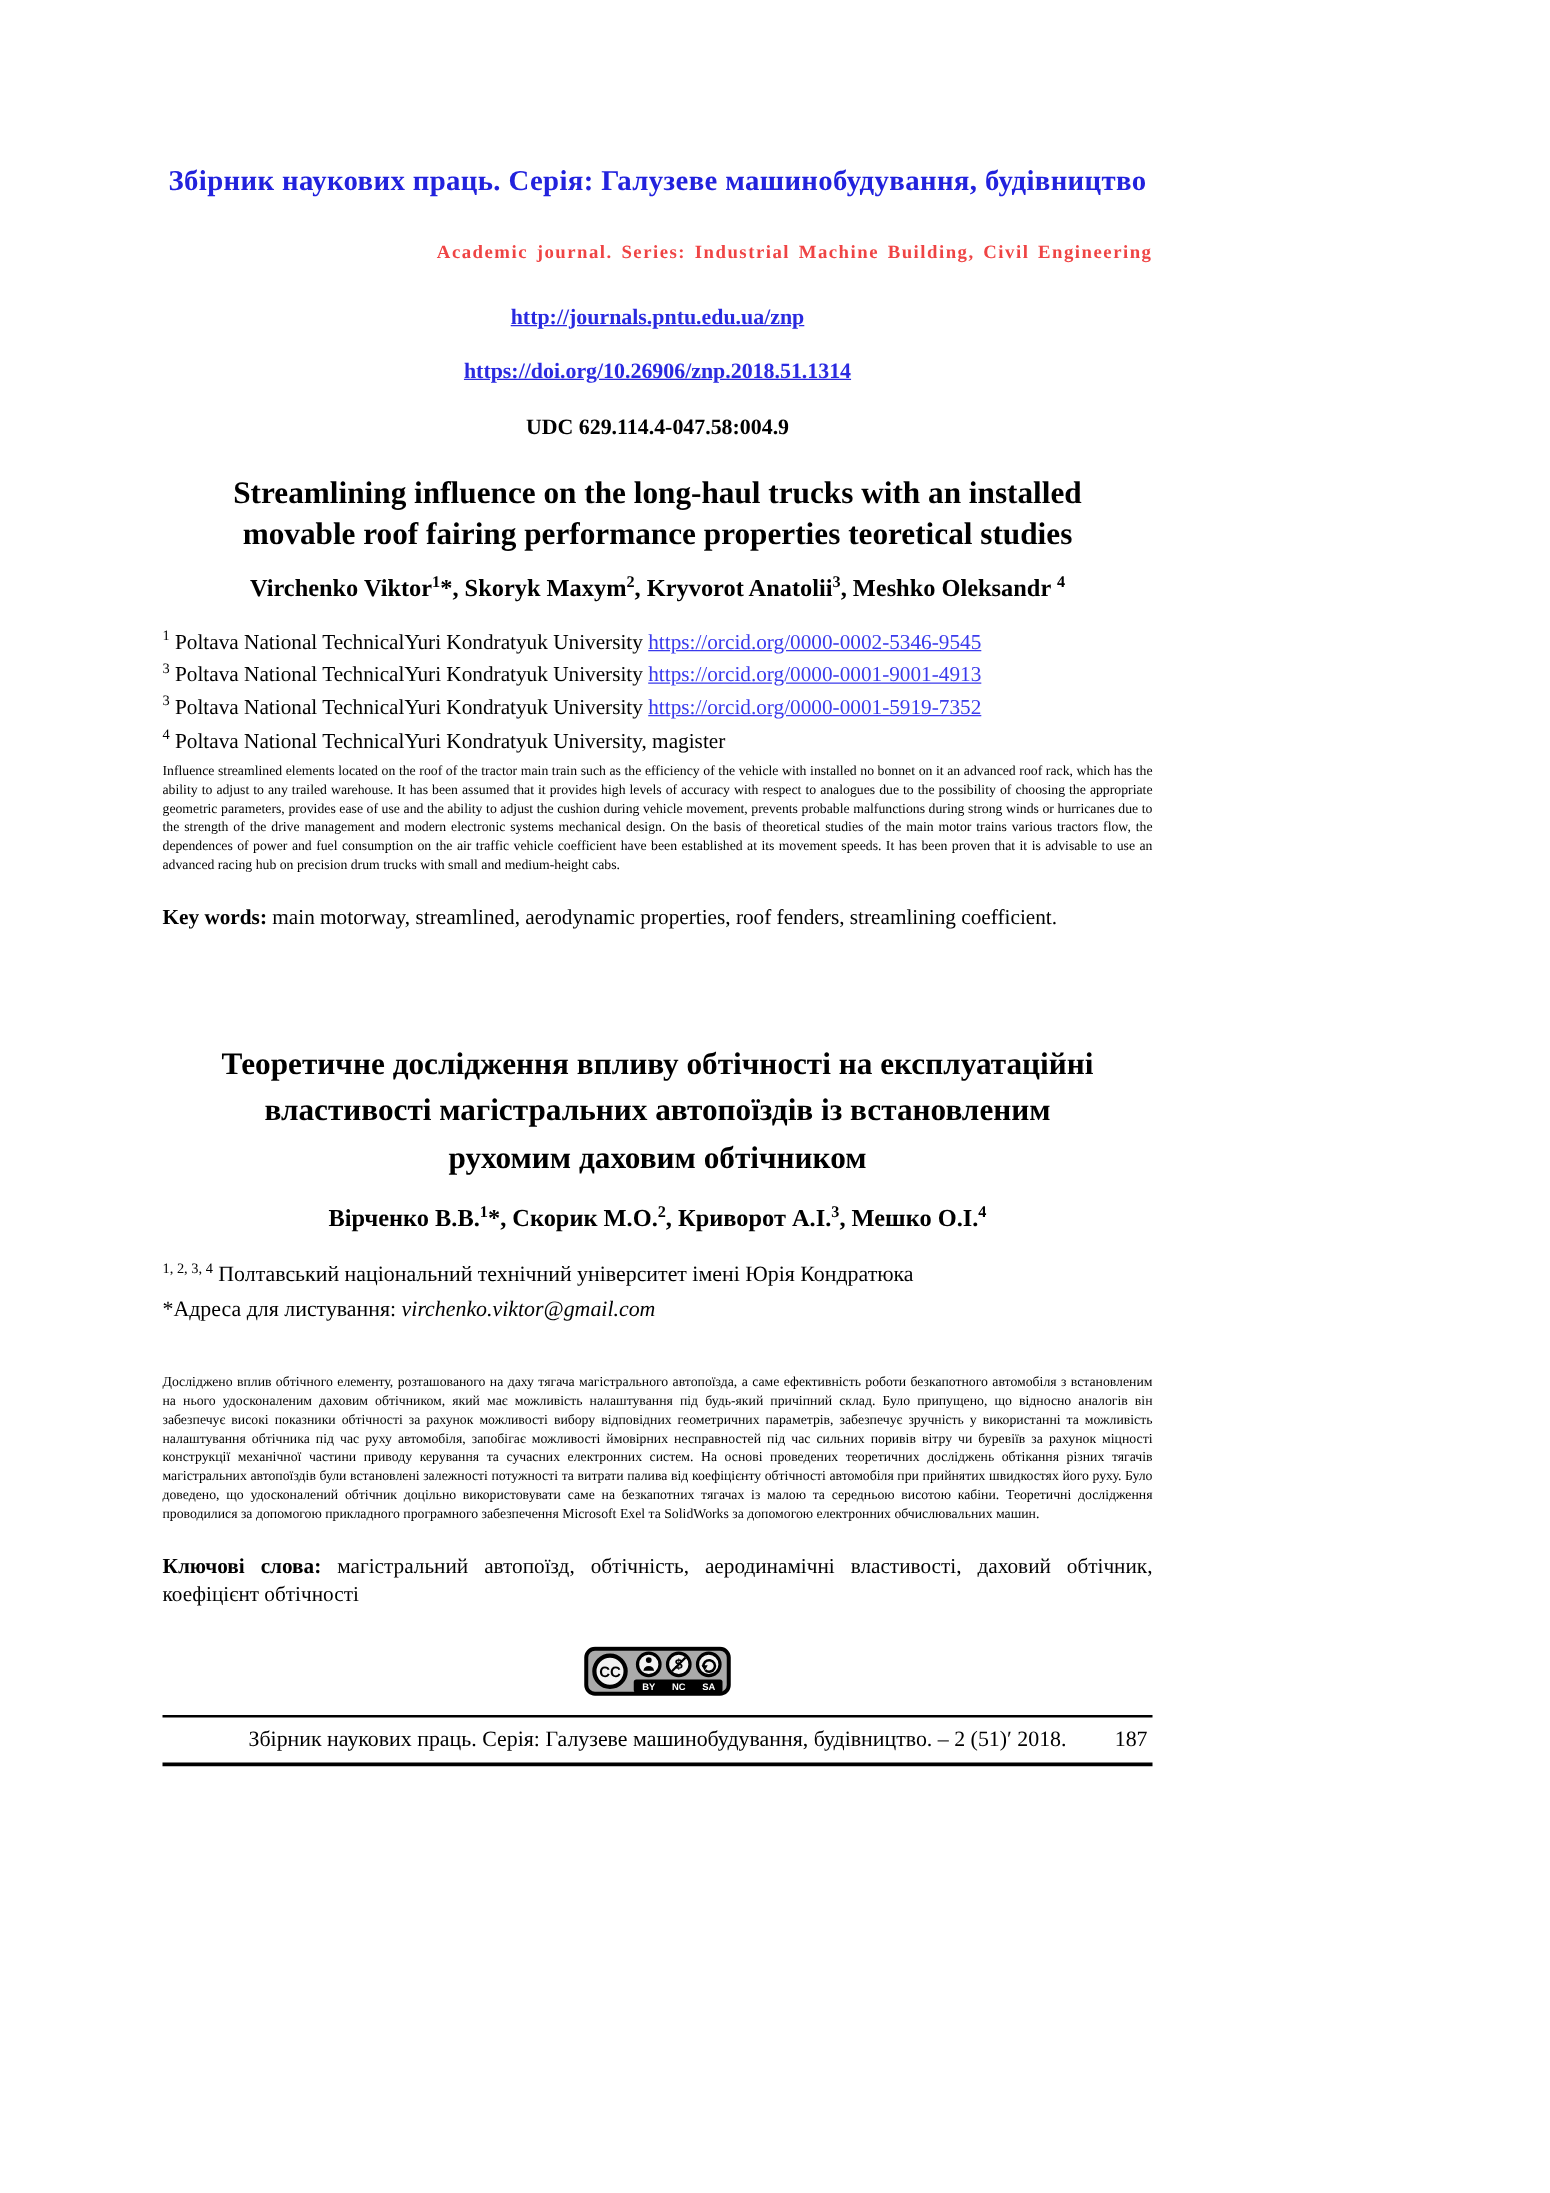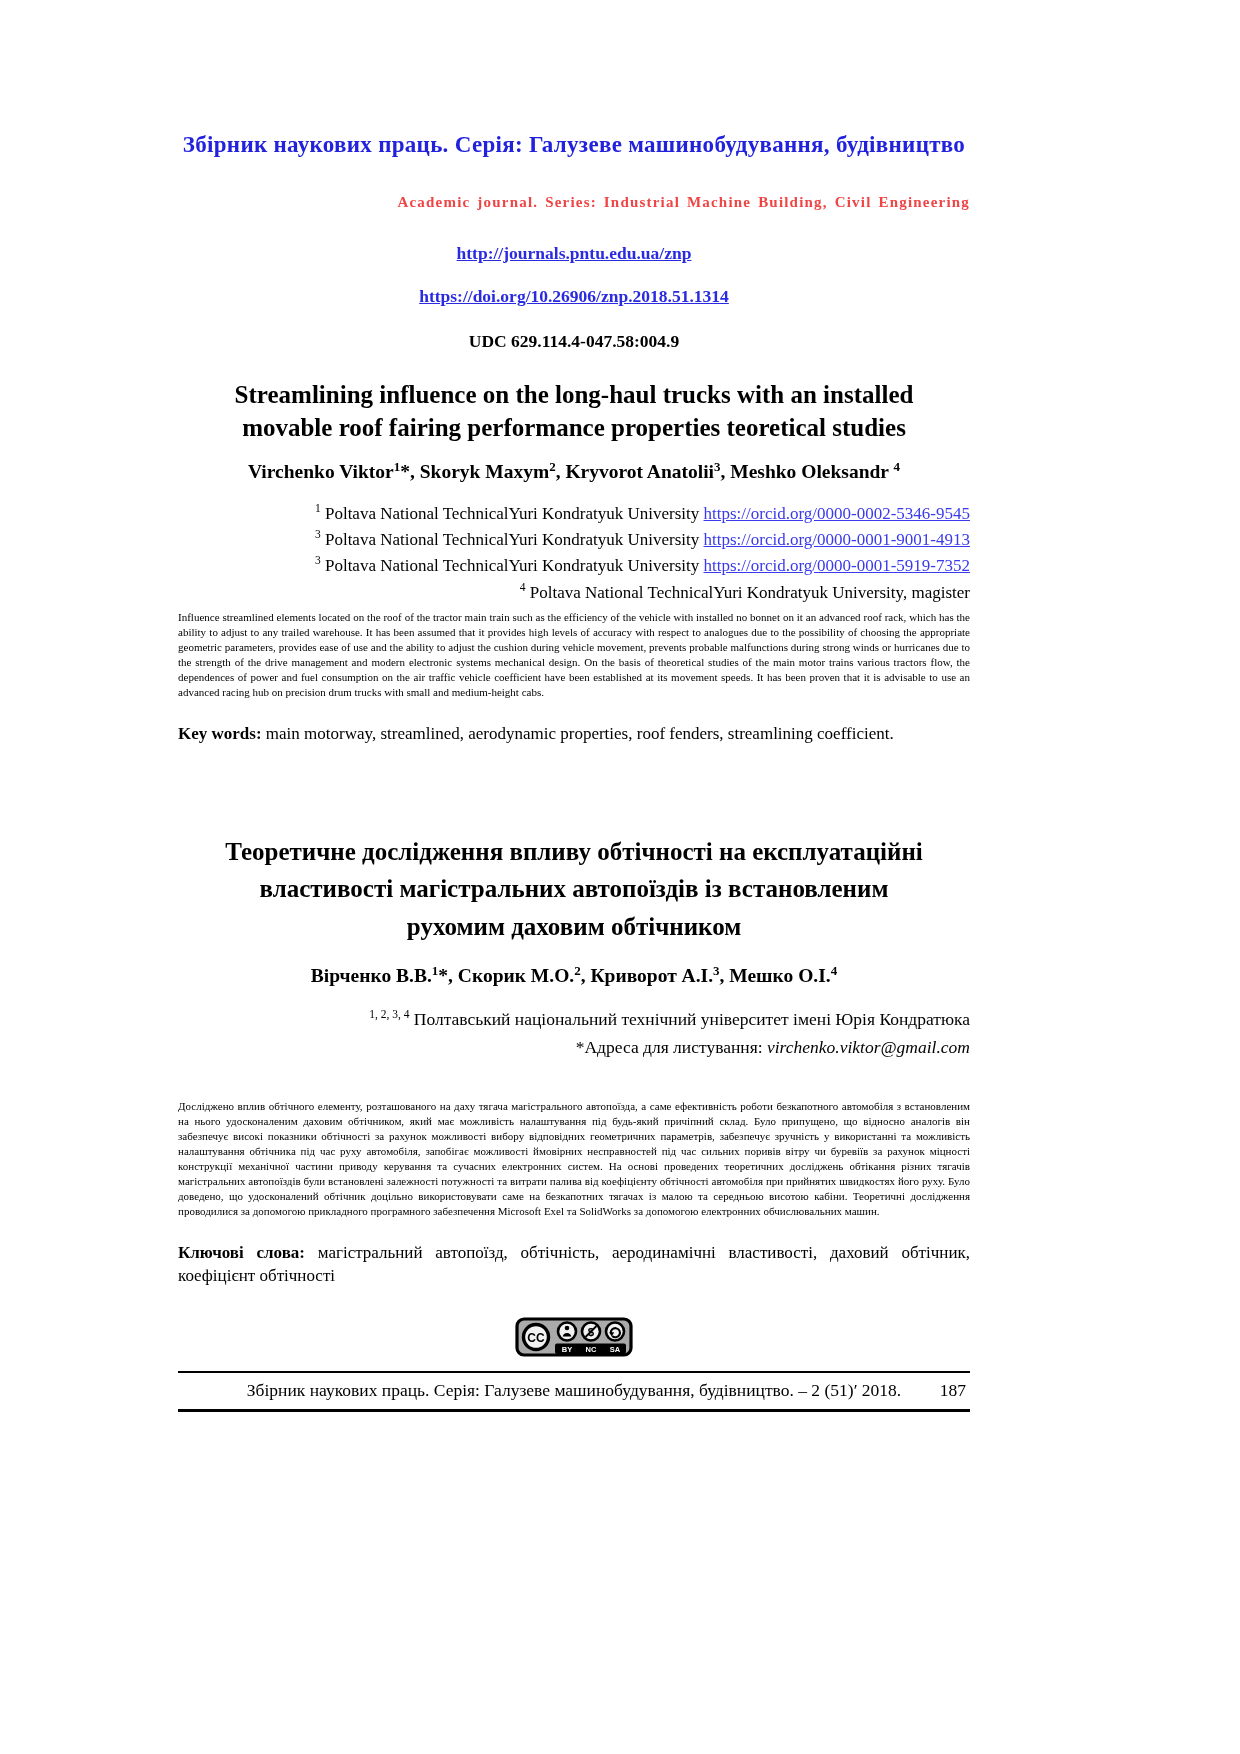--- a/index.html
+++ b/index.html
@@ -1,21 +1,21 @@
 <!DOCTYPE html>
 <html><head>
 <meta charset="utf-8">
 <style>
   html,body{margin:0;padding:0;background:#ffffff;}
   .page{
     width:1052px;height:1754px;box-sizing:border-box;
     padding:132px 130px 0 130px;
     background:#ffffff;
     font-family:"Liberation Serif","DejaVu Serif",serif;
-    color:#000;position:relative;overflow:hidden;margin-left:48px;
+    color:#000;position:relative;overflow:hidden;
   }
   .journal-title-uk{
     font-size:23px;font-weight:bold;color:#2222dd;text-align:center;
     margin-bottom:36px;letter-spacing:.3px;
   }
   .journal-title-en{
     font-size:15px;font-weight:bold;color:#ef4444;text-align:right;
     margin-bottom:32px;letter-spacing:1.2px;word-spacing:2px;
   }
   .link-line{text-align:center;margin-bottom:22px;font-family:Liberation Serif, serif;}
@@ -24,35 +24,35 @@
   }
   .udc{font-size:17.5px;font-weight:bold;text-align:center;margin:24px 0 26px 0;}
   .title-en{
     font-size:25px;font-weight:bold;text-align:center;line-height:1.33;
     margin:0 0 16px 0;
   }
   .authors-line{
     font-size:19.5px;font-weight:bold;text-align:center;margin-bottom:18px;
   }
   .authors-line sup{font-size:13px;}
-  .affil-block{font-size:17px;text-align:right;line-height:1.55;margin-bottom:4px;}
+  .affil-block{font-size:17px;text-align:left;line-height:1.55;margin-bottom:4px;}
   .affil-line sup{font-size:11.5px;}
   .orcid-link{color:#3a3aec;text-decoration:underline;cursor:pointer;}
   .corresponding{font-size:17px;text-align:center;margin-bottom:22px;}
   .em-italic{font-style:italic;}
   .abstract{
     font-size:11px;line-height:1.36;text-align:justify;margin:0 0 22px 0;
   }
   .keywords{font-size:17px;line-height:1.36;text-align:justify;margin:0;}
   .kw-label{font-weight:bold;}
   .title-ua{
     font-size:25px;font-weight:bold;text-align:center;line-height:1.5;
     margin:88px 0 20px 0;
   }
-  .affil-ua{font-size:17.5px;text-align:right;line-height:1.6;margin-bottom:38px;}
+  .affil-ua{font-size:17.5px;text-align:left;line-height:1.6;margin-bottom:38px;}
   .affil-ua sup{font-size:11.5px;}
   .badge-wrap{text-align:center;margin-top:30px;}
   .footer{
     margin-top:10px;border-top:2px solid #000;border-bottom:3px solid #000;
     padding:7px 0 8px 0;position:relative;font-size:17.5px;text-align:center;
   }
   .footer .page-num{position:absolute;right:4px;top:7px;}
   sup{line-height:0;}
 </style>
 </head>

